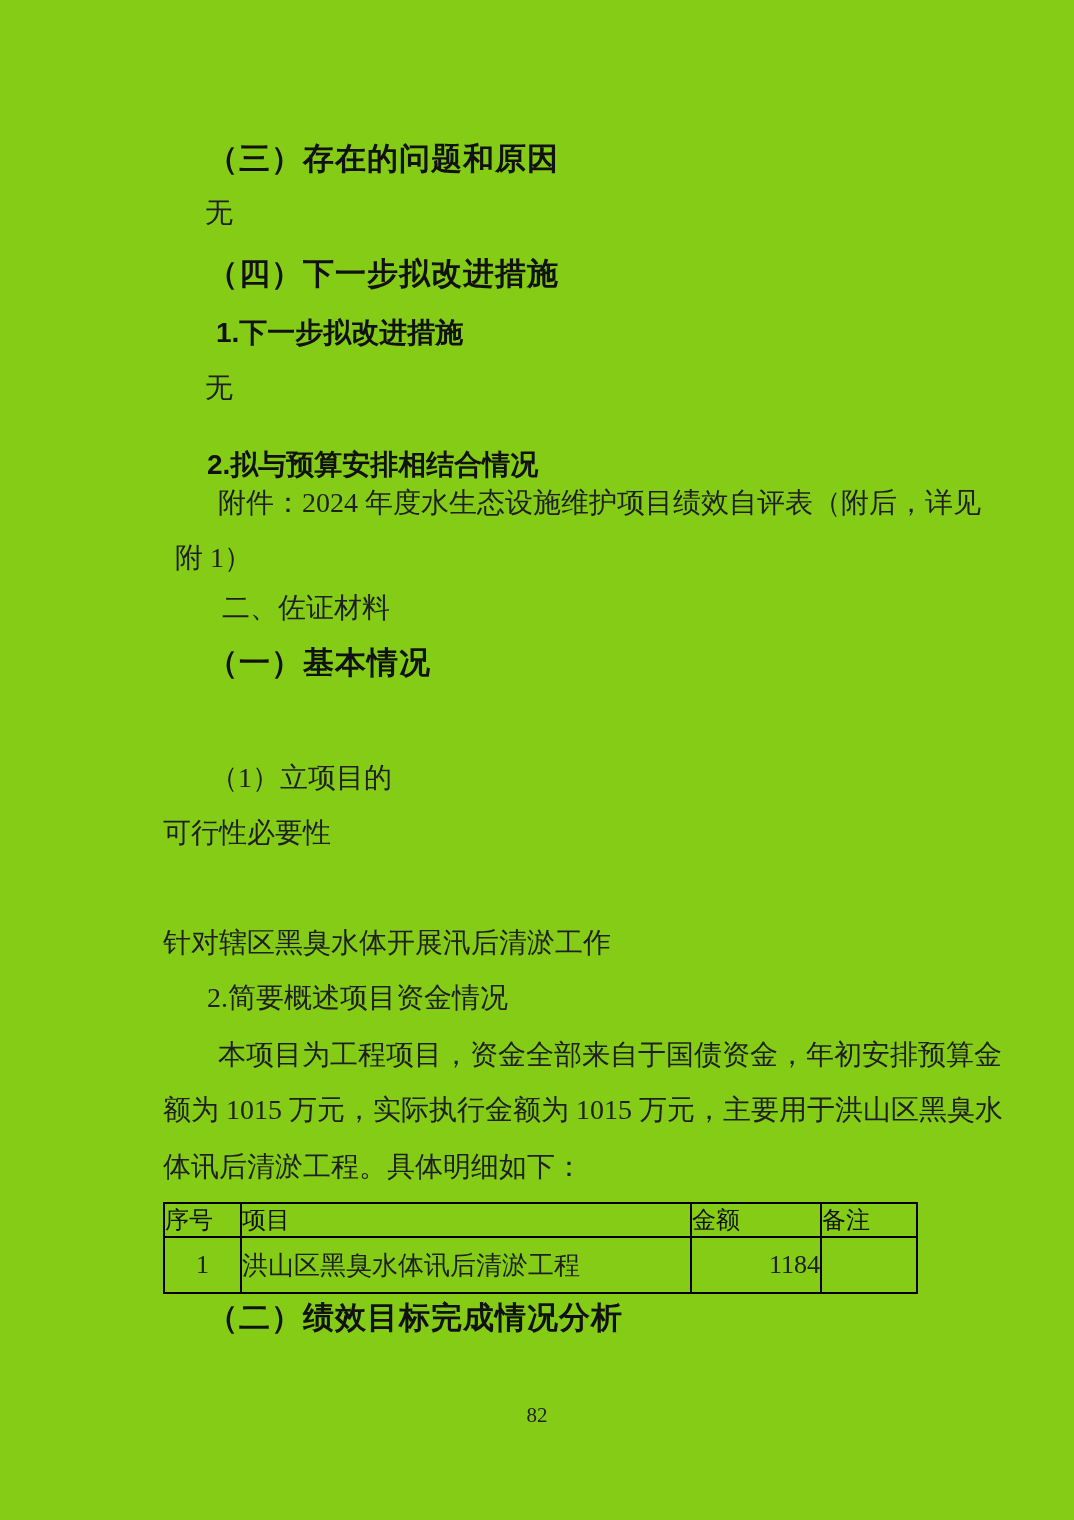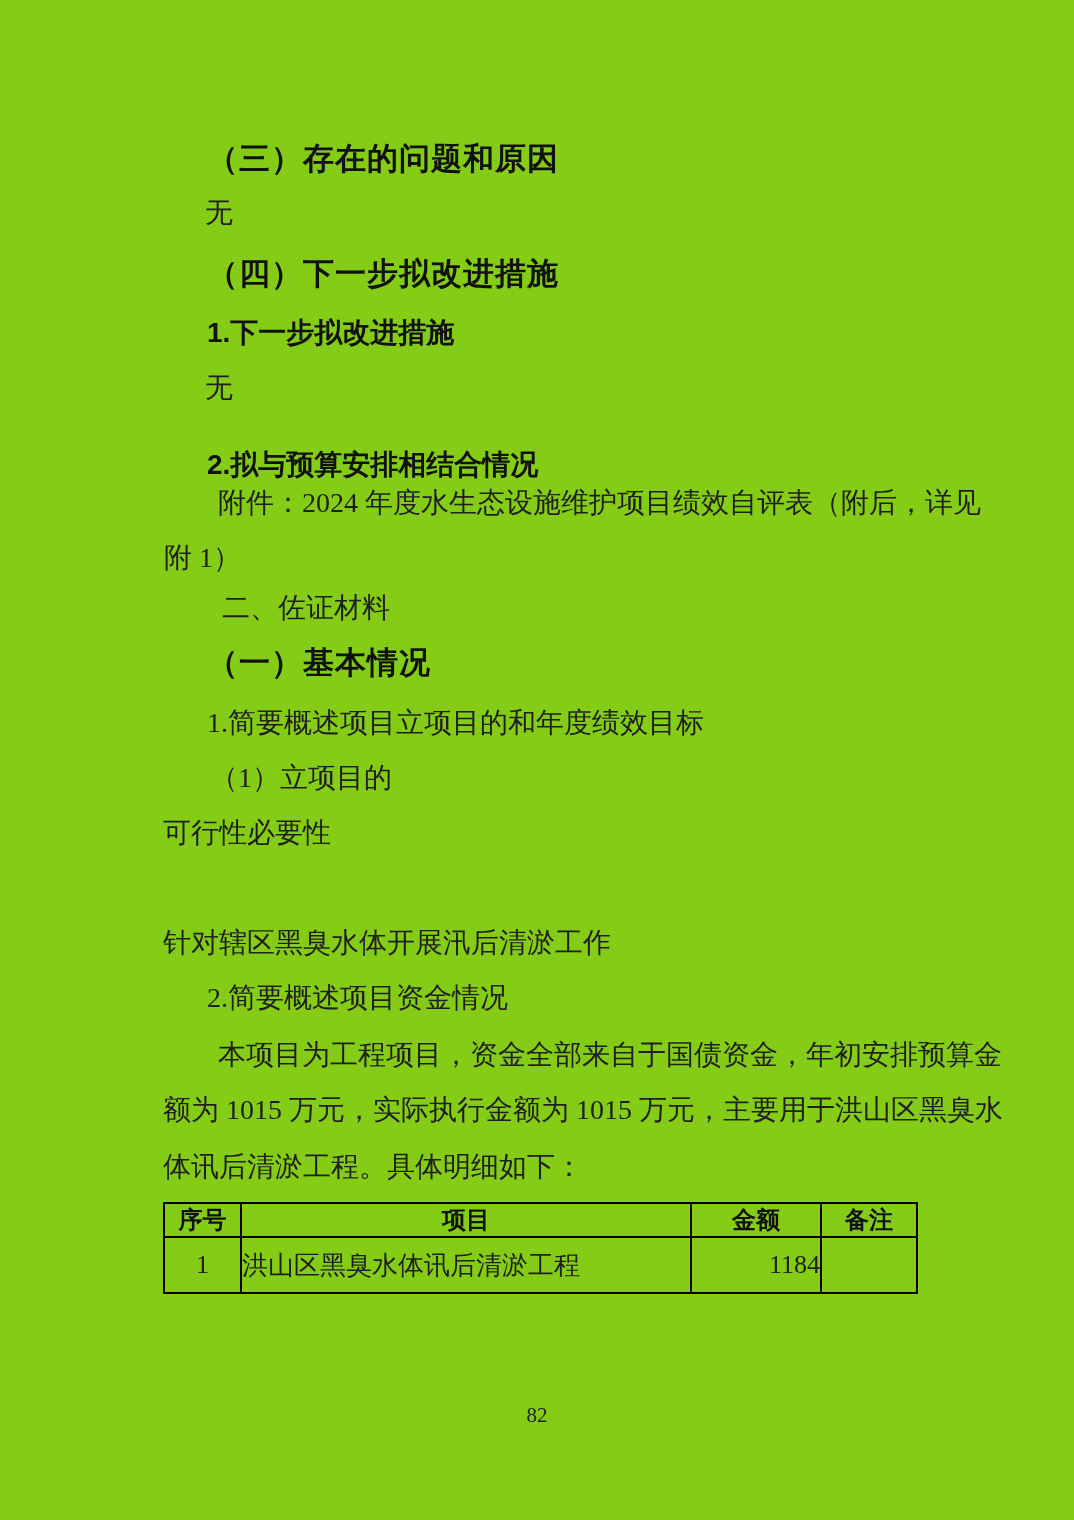--- a/index.html
+++ b/index.html
@@ -51,22 +51,22 @@
   }
   .doc-table th, .doc-table td {
     border: 2px solid #000000;
     padding: 0;
     overflow: hidden;
   }
   .doc-table th {
     height: 31px;
     font-family: "Liberation Sans", sans-serif;
     font-size: 24px;
-    font-weight: bold;
-    text-align: center;
+    font-weight: normal;
+    text-align: left;
     vertical-align: middle;
     color: #111111;
   }
   .doc-table td {
     height: 54px;
     font-size: 26px;
     vertical-align: middle;
     color: #1f1f1f;
   }
   .col-seq   { width: 77px; }
@@ -91,35 +91,34 @@
 <body>
 
 <div class="page">
 
   <div class="line heading" style="top:141px; left:207px;">（三）存在的问题和原因</div>
 
   <div class="line body-text" style="top:197px; left:205px;">无</div>
 
   <div class="line heading" style="top:256px; left:207px;">（四）下一步拟改进措施</div>
 
-  <div class="line sub-bold" style="top:317px; left:207px;">1.下一步拟改进措施</div>
+  <div class="line sub-bold" style="top:317px; left:216px;">1.下一步拟改进措施</div>
 
   <div class="line body-text" style="top:372px; left:205px;">无</div>
 
   <div class="line sub-bold" style="top:449px; left:207px;">2.拟与预算安排相结合情况</div>
 
   <div class="line body-text" style="top:487px; left:218px;">附件：2024 年度水生态设施维护项目绩效自评表（附后，详见</div>
 
-  <div class="line body-text" style="top:542px; left:164px;">附 1）</div>
+  <div class="line body-text" style="top:542px; left:175px;">附 1）</div>
 
   <div class="line body-text" style="top:592px; left:222px;">二、佐证材料</div>
 
   <div class="line heading" style="top:645px; left:207px;">（一）基本情况</div>
 
-  <div class="line body-text" style="top:707px; left:207px;">1.简要概述项目立项目的和年度绩效目标</div>
 
   <div class="line body-text" style="top:762px; left:210px;">（1）立项目的</div>
 
   <div class="line body-text" style="top:817px; left:163px;">可行性必要性</div>
 
 
   <div class="line body-text" style="top:927px; left:163px;">针对辖区黑臭水体开展汛后清淤工作</div>
 
   <div class="line body-text" style="top:982px; left:207px;">2.简要概述项目资金情况</div>
 
@@ -147,16 +146,17 @@
     <tbody>
       <tr>
         <td class="cell-center">1</td>
         <td class="cell-left">洪山区黑臭水体讯后清淤工程</td>
         <td class="cell-right">1184</td>
         <td></td>
       </tr>
     </tbody>
   </table>
 
+  <div class="line heading" style="top:1300px; left:207px;">（二）绩效目标完成情况分析</div>
 
   <div class="page-number">82</div>
 
 </div>
 
 </body></html>

